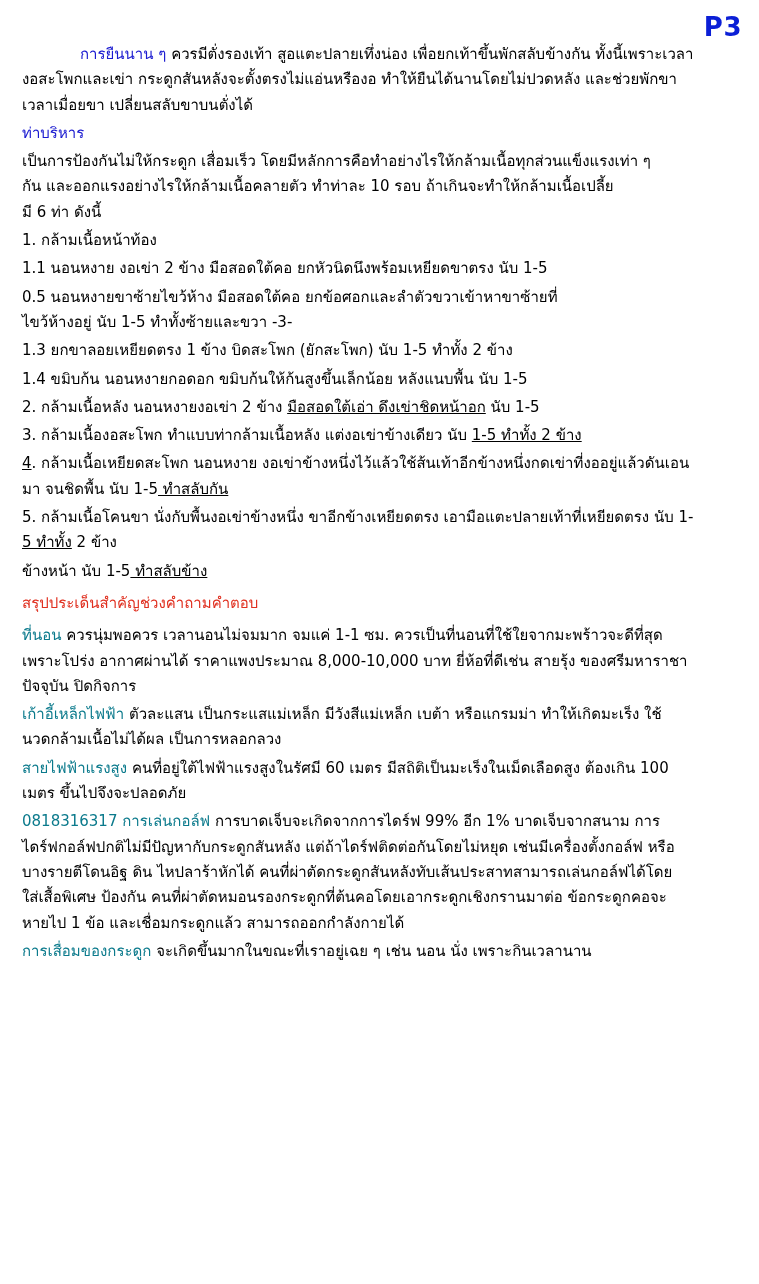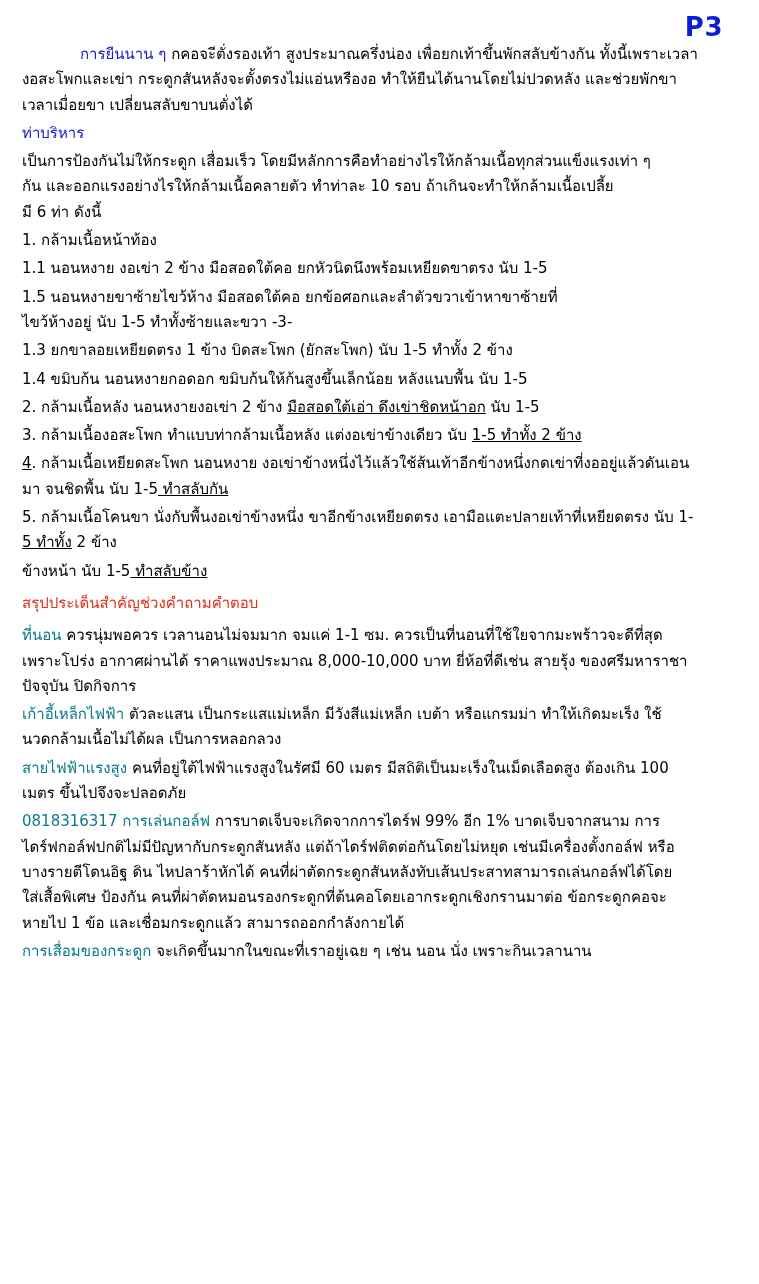--- a/index.html
+++ b/index.html
@@ -18,21 +18,21 @@
   .page {
     position: relative;
     width: 759px;
     min-height: 1284px;
     box-sizing: border-box;
     padding: 8px 28px 10px 22px;
   }
   .page-marker {
     position: absolute;
     top: 6px;
-    right: 36px;
+    right: 17px;
     color: #0b1fd6;
     font-weight: bold;
     font-size: 26px;
     letter-spacing: 0.5px;
   }
   .spacer-top {
     height: 34px;
   }
   p {
     margin: 0 0 1px 0;
@@ -71,21 +71,21 @@
 </style>
 </head>
 <body>
 
 <div class="page">
 
   <div class="page-marker">P3</div>
 
   <div class="spacer-top"></div>
 
-  <p class="line indent"><span class="blue">การยืนนาน ๆ</span><span class="black"> กคอจะีตั่งรองเท้า สูงประมาณครึ่งน่อง เพื่อยกเท้าขึ้นพักสลับข้างกัน ทั้งนี้เพราะเวลา</span></p>
+  <p class="line indent"><span class="blue">การยืนนาน ๆ</span><span class="black"> ควรมีตั่งรองเท้า สูอแตะปลายเทึ่งน่อง เพื่อยกเท้าขึ้นพักสลับข้างกัน ทั้งนี้เพราะเวลา</span></p>
   <p class="line"><span class="black">งอสะโพกและเข่า กระดูกสันหลังจะตั้งตรงไม่แอ่นหรืองอ ทำให้ยืนได้นานโดยไม่ปวดหลัง และช่วยพักขา</span></p>
   <p class="line"><span class="black">เวลาเมื่อยขา เปลี่ยนสลับขาบนตั่งได้</span></p>
 
   <div class="smallgap"></div>
 
   <p class="line"><span class="blue">ท่าบริหาร</span></p>
 
   <div class="smallgap"></div>
 
   <p class="line"><span class="black">เป็นการป้องกันไม่ให้กระดูก เสื่อมเร็ว โดยมีหลักการคือทำอย่างไรให้กล้ามเนื้อทุกส่วนแข็งแรงเท่า ๆ</span></p>
@@ -95,21 +95,21 @@
   <div class="smallgap"></div>
 
   <p class="line"><span class="black">1. กล้ามเนื้อหน้าท้อง</span></p>
 
   <div class="smallgap"></div>
 
   <p class="line"><span class="black">1.1  นอนหงาย  งอเข่า 2 ข้าง  มือสอดใต้คอ  ยกหัวนิดนึงพร้อมเหยียดขาตรง  นับ 1-5</span></p>
 
   <div class="smallgap"></div>
 
-  <p class="line"><span class="black">1.5  นอนหงายขาซ้ายไขว้ห้าง  มือสอดใต้คอ  ยกข้อศอกและลำตัวขวาเข้าหาขาซ้ายที่</span></p>
+  <p class="line"><span class="black">0.5  นอนหงายขาซ้ายไขว้ห้าง  มือสอดใต้คอ  ยกข้อศอกและลำตัวขวาเข้าหาขาซ้ายที่</span></p>
   <p class="line"><span class="black">ไขว้ห้างอยู่  นับ 1-5  ทำทั้งซ้ายและขวา     -3-</span></p>
 
   <div class="smallgap"></div>
 
   <p class="line"><span class="black">1.3  ยกขาลอยเหยียดตรง 1 ข้าง  บิดสะโพก (ยักสะโพก)  นับ 1-5  ทำทั้ง 2 ข้าง</span></p>
 
   <div class="smallgap"></div>
 
   <p class="line"><span class="black">1.4  ขมิบก้น  นอนหงายกอดอก ขมิบก้นให้ก้นสูงขึ้นเล็กน้อย  หลังแนบพื้น  นับ 1-5</span></p>
 

